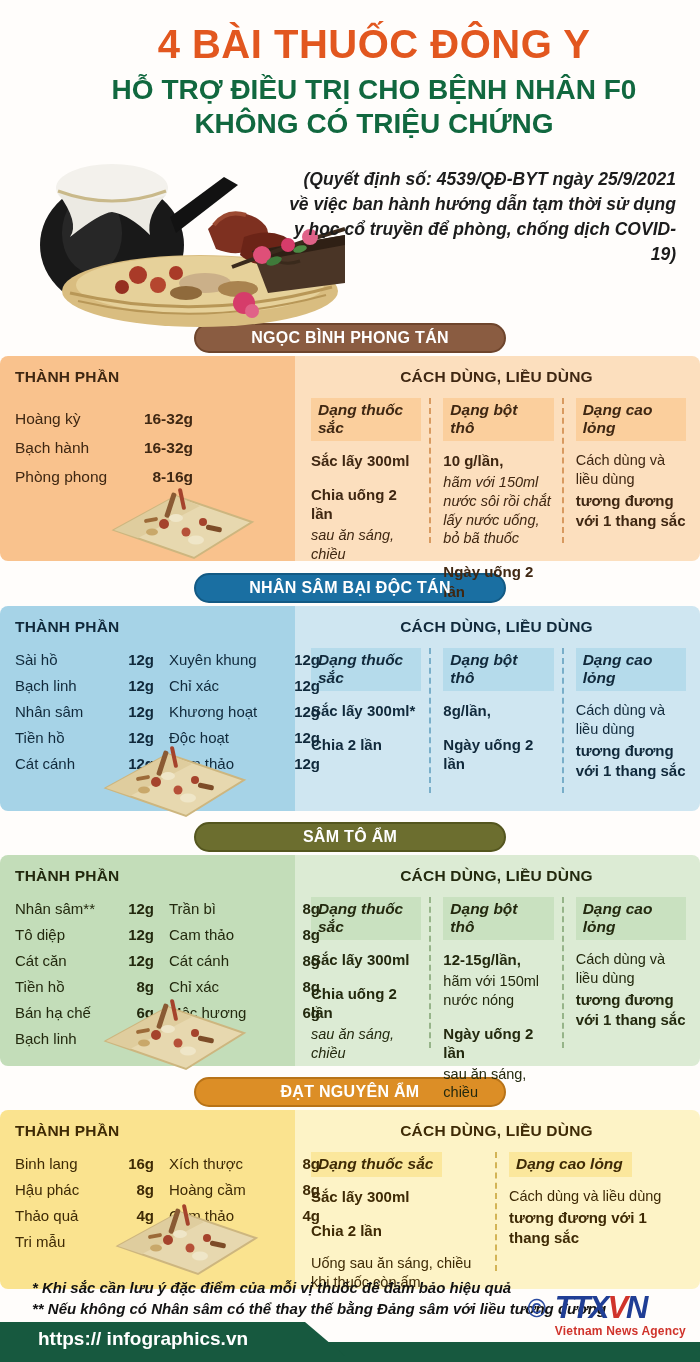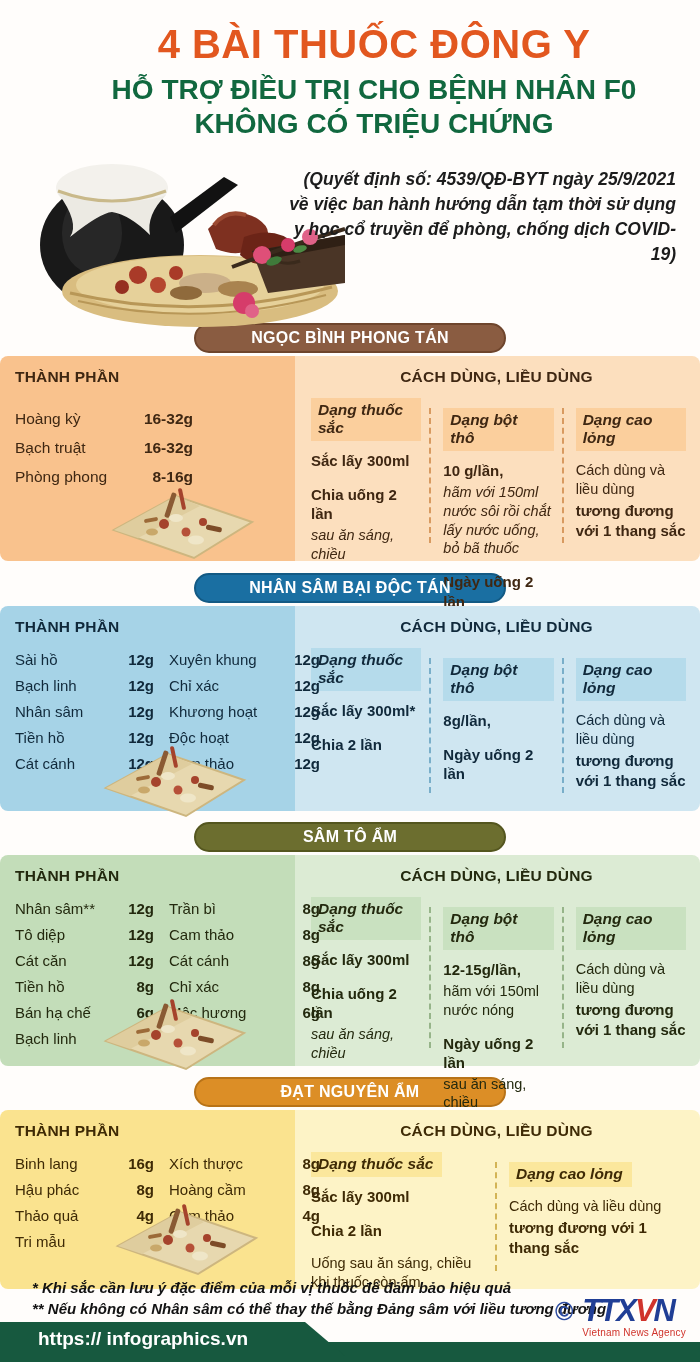--- a/index.html
+++ b/index.html
@@ -36,21 +36,21 @@
   .ph { font-size:15.5px; font-weight:bold; letter-spacing:.2px; }
   .ph.center { text-align:center; }
 
   .ing1 { display:grid; grid-template-columns:118px 70px; row-gap:11px; margin-top:24px; font-size:15.5px; }
   .ing2 { display:grid; grid-template-columns:100px 44px 114px 42px; column-gap:5px; row-gap:9px; margin-top:15px; font-size:15px; }
   .ing-name { }
   .ing-amt  { font-weight:bold; text-align:right; padding-right:10px; white-space:nowrap; }
 
   .ucols { display:flex; margin-top:12px; height:calc(100% - 48px); }
   .ucol { flex:1; padding:0 8px 0 12px; }
-  .ucol + .ucol { border-left:2px dashed var(--dash);margin-top:10px; }
+  .ucol + .ucol { border-left:2px dashed var(--dash); }
   .ucols.two .ucol-a { flex:0 0 196px; }
   .utitle { display:inline-block; background:var(--hl); font-weight:bold; font-style:italic;
             font-size:15.5px; padding:3px 9px 4px 7px; }
   .uline { font-size:14.5px; line-height:1.3; margin-top:10px; }
   .uline.b { font-weight:bold; font-size:15px; }
   .uline.i { font-style:italic; }
   .uline.tight { margin-top:2px; }
   .uline.gap { margin-top:14px; }
   .uline.narrow { max-width:150px; }
 
@@ -68,21 +68,21 @@
   .bottombar { position:absolute; left:0; bottom:0; width:700px; height:20px; background:#17593f; }
   .urlbanner { position:absolute; left:0; bottom:6px; width:345px; height:34px; background:#17593f;
                clip-path:polygon(0 0, 305px 0, 345px 34px, 0 34px);
                color:#fff; font-size:19px; font-weight:bold;
                display:flex; align-items:center; padding-left:38px; }
   .logo { position:absolute; right:14px; bottom:24px; display:flex; gap:9px; align-items:flex-start; }
   .logo-c { color:#2b4ba0; font-size:25px; font-weight:bold; margin-top:2px; }
   .logo-main { font-size:31px; font-weight:bold; font-style:italic; color:#203e95;
                letter-spacing:-2px; line-height:1; }
   .logo-main .v { color:#d0332b; }
-  .logo-tag { color:#d0332b; font-size:10px; font-weight:normal; text-align:right; margin-top:1px; letter-spacing:.2px; }
+  .logo-tag { color:#d0332b; font-size:12px; font-weight:bold; text-align:right; margin-top:1px; letter-spacing:.2px; }
 </style>
 </head>
 <body>
 
 <svg width="0" height="0" style="position:absolute">
   <symbol id="sym-herbs" viewBox="0 0 150 86">
     <polygon points="6,56 68,22 144,48 86,84" fill="#e7d8af" stroke="#cdb67f" stroke-width="2"></polygon>
     <polygon points="6,56 68,22 92,32 30,64" fill="#dfcd9e"></polygon>
     <rect x="60" y="18" width="5" height="26" rx="2" fill="#8a5a33" transform="rotate(18 62 31)"></rect>
     <rect x="72" y="14" width="4" height="22" rx="2" fill="#a5432c" transform="rotate(-12 74 25)"></rect>
@@ -150,21 +150,21 @@
   </div>
 
   <section class="t-orange">
     <div class="pill">NGỌC BÌNH PHONG TÁN</div>
     <div class="panel" style="height:205px">
       <div class="panel-left">
         <div class="ph">THÀNH PHẦN</div>
         <div class="ing1">
           <div class="ing-name">Hoàng kỳ</div>
           <div class="ing-amt">16-32g</div>
-          <div class="ing-name">Bạch truật</div>
+          <div class="ing-name">Bạch hành</div>
           <div class="ing-amt">16-32g</div>
           <div class="ing-name">Phòng phong</div>
           <div class="ing-amt">8-16g</div>
         </div>
         <svg class="herbs h1">
             <use href="#sym-herbs"></use>
           </svg>
       </div>
       <div class="panel-right">
         <div class="ph center">CÁCH DÙNG, LIỀU DÙNG</div>

